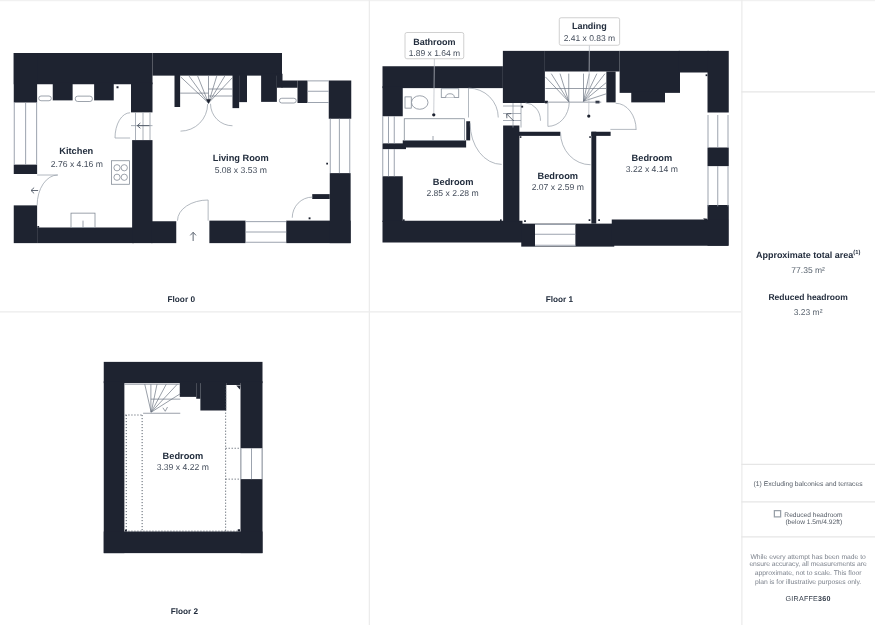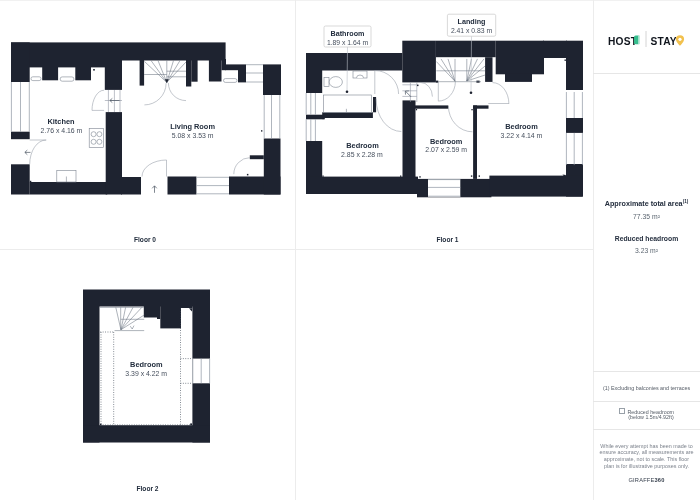--- a/index.html
+++ b/index.html
@@ -324,31 +324,20 @@
     <path d="M189,308.3 l2.9,3.2 l0.4,-3.2 z"></path>
   </g>
 
   <g text-anchor="middle" fill="#222d3d">
     <text x="146.3" y="366.9" font-size="7.4" font-weight="bold">Bedroom</text>
     <text x="146.2" y="376.4" font-size="6.9" fill="#454e5c">3.39 x 4.22 m</text>
     <text x="147.5" y="491.3" font-size="6.6" font-weight="bold">Floor 2</text>
   </g>
   </svg>
 
-  <div class="sb" style="top:31px;height:18px;">
-    <svg width="107" height="20" viewBox="0 0 107 20">
-      <text x="15" y="13.5" font-size="10.2" font-weight="bold" letter-spacing="0.2" fill="#10151d" font-family="Liberation Sans">HOST</text>
-      <rect x="41" y="4.6" width="6" height="8.6" rx="1.6" fill="#35bd8d"></rect>
-      <rect x="45.2" y="4.6" width="1.8" height="8.6" fill="#bfe9da"></rect>
-      <line x1="53" y1="-2" x2="53" y2="16" stroke="#d4d4d4" stroke-width="1"></line>
-      <text x="57.5" y="13.5" font-size="10.2" font-weight="bold" letter-spacing="0.2" fill="#10151d" font-family="Liberation Sans">STAY</text>
-      <path d="M87,4.2 a4.1 4.1 0 0 1 4.1,4.1 c0,2.9 -4.1,6.5 -4.1,6.5 c0,0 -4.1,-3.6 -4.1,-6.5 a4.1 4.1 0 0 1 4.1,-4.1 z" fill="#f2c14e"></path>
-      <circle cx="87" cy="8.3" r="1.6" fill="#fff"></circle>
-    </svg>
-  </div>
   <div class="sb" style="top:199px;font-size:7.2px;font-weight:bold;">Approximate total area<span style="font-size:4.6px;vertical-align:super;">(1)</span></div>
   <div class="sb" style="top:212.5px;font-size:6.8px;color:#5b6570;">77.35 m²</div>
   <div class="sb" style="top:234.5px;font-size:6.8px;font-weight:bold;">Reduced headroom</div>
   <div class="sb" style="top:247px;font-size:6.8px;color:#5b6570;">3.23 m²</div>
   <div class="sb" style="top:384.5px;font-size:5.4px;color:#555c66;">(1) Excluding balconies and terraces</div>
   <div class="sb" style="top:407.5px;font-size:5.3px;line-height:6.2px;color:#555c66;">
     <span style="display:inline-block;width:4px;height:4px;border:0.7px solid #98a0a8;vertical-align:-0.5px;margin-right:2.5px;"></span>Reduced headroom<br><span style="display:inline-block;margin-left:9px;">(below 1.5m/4.92ft)</span>
   </div>
   <div class="sb" style="top:442.5px;font-size:5.4px;line-height:6.7px;color:#7c828c;">While every attempt has been made to<br>ensure accuracy, all measurements are<br>approximate, not to scale. This floor<br>plan is for illustrative purposes only.</div>
   <div class="sb" style="top:476.5px;font-size:5.7px;color:#353e4b;letter-spacing:0.2px;">GIRAFFE<b>360</b></div>

